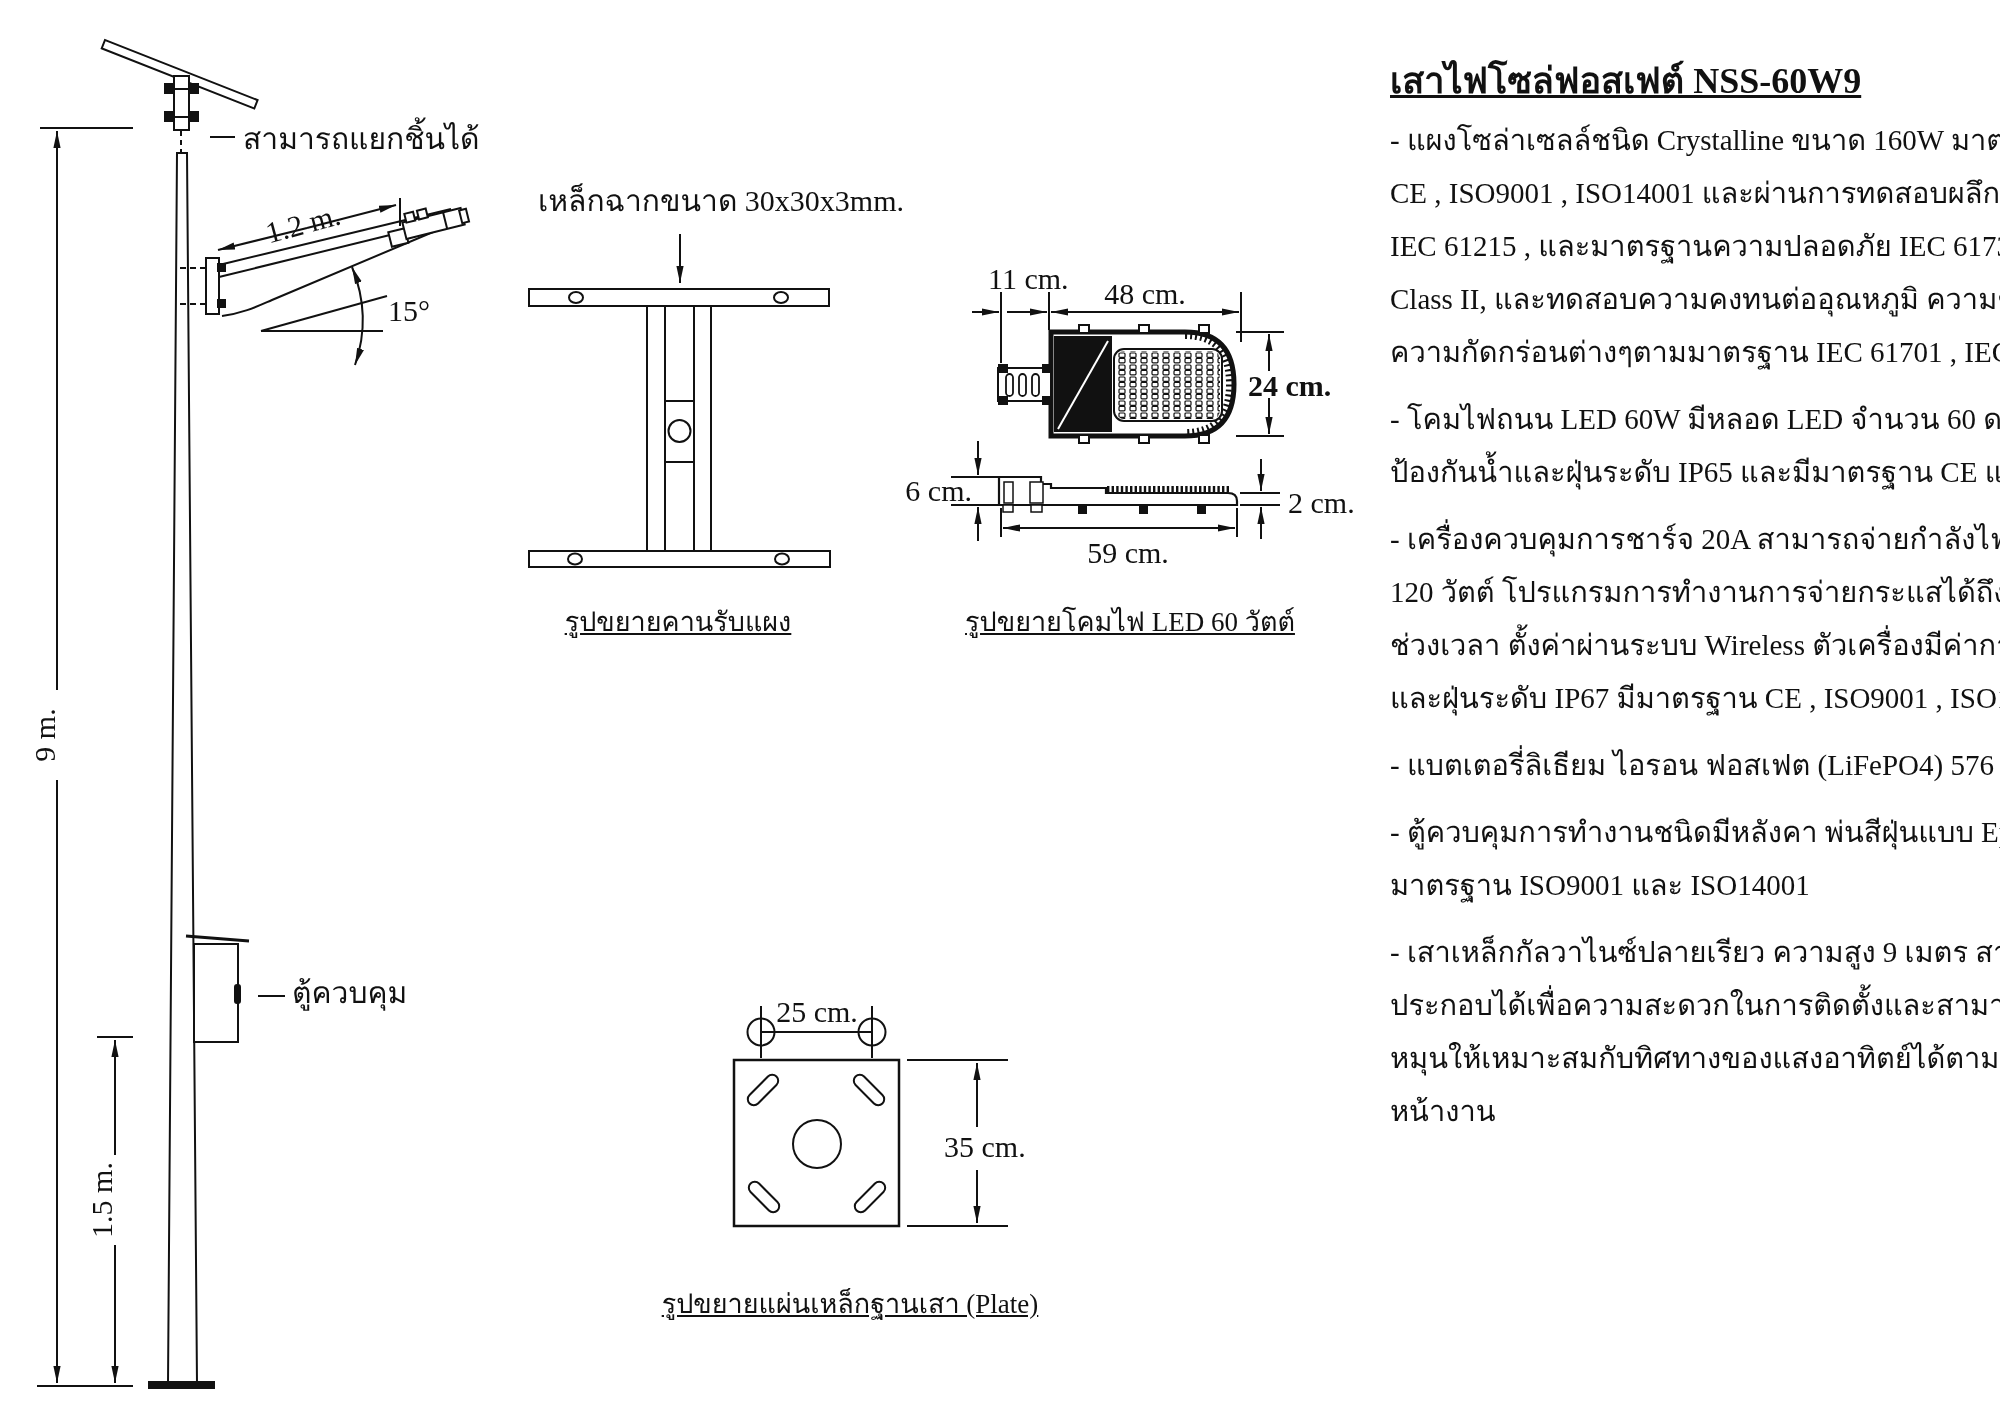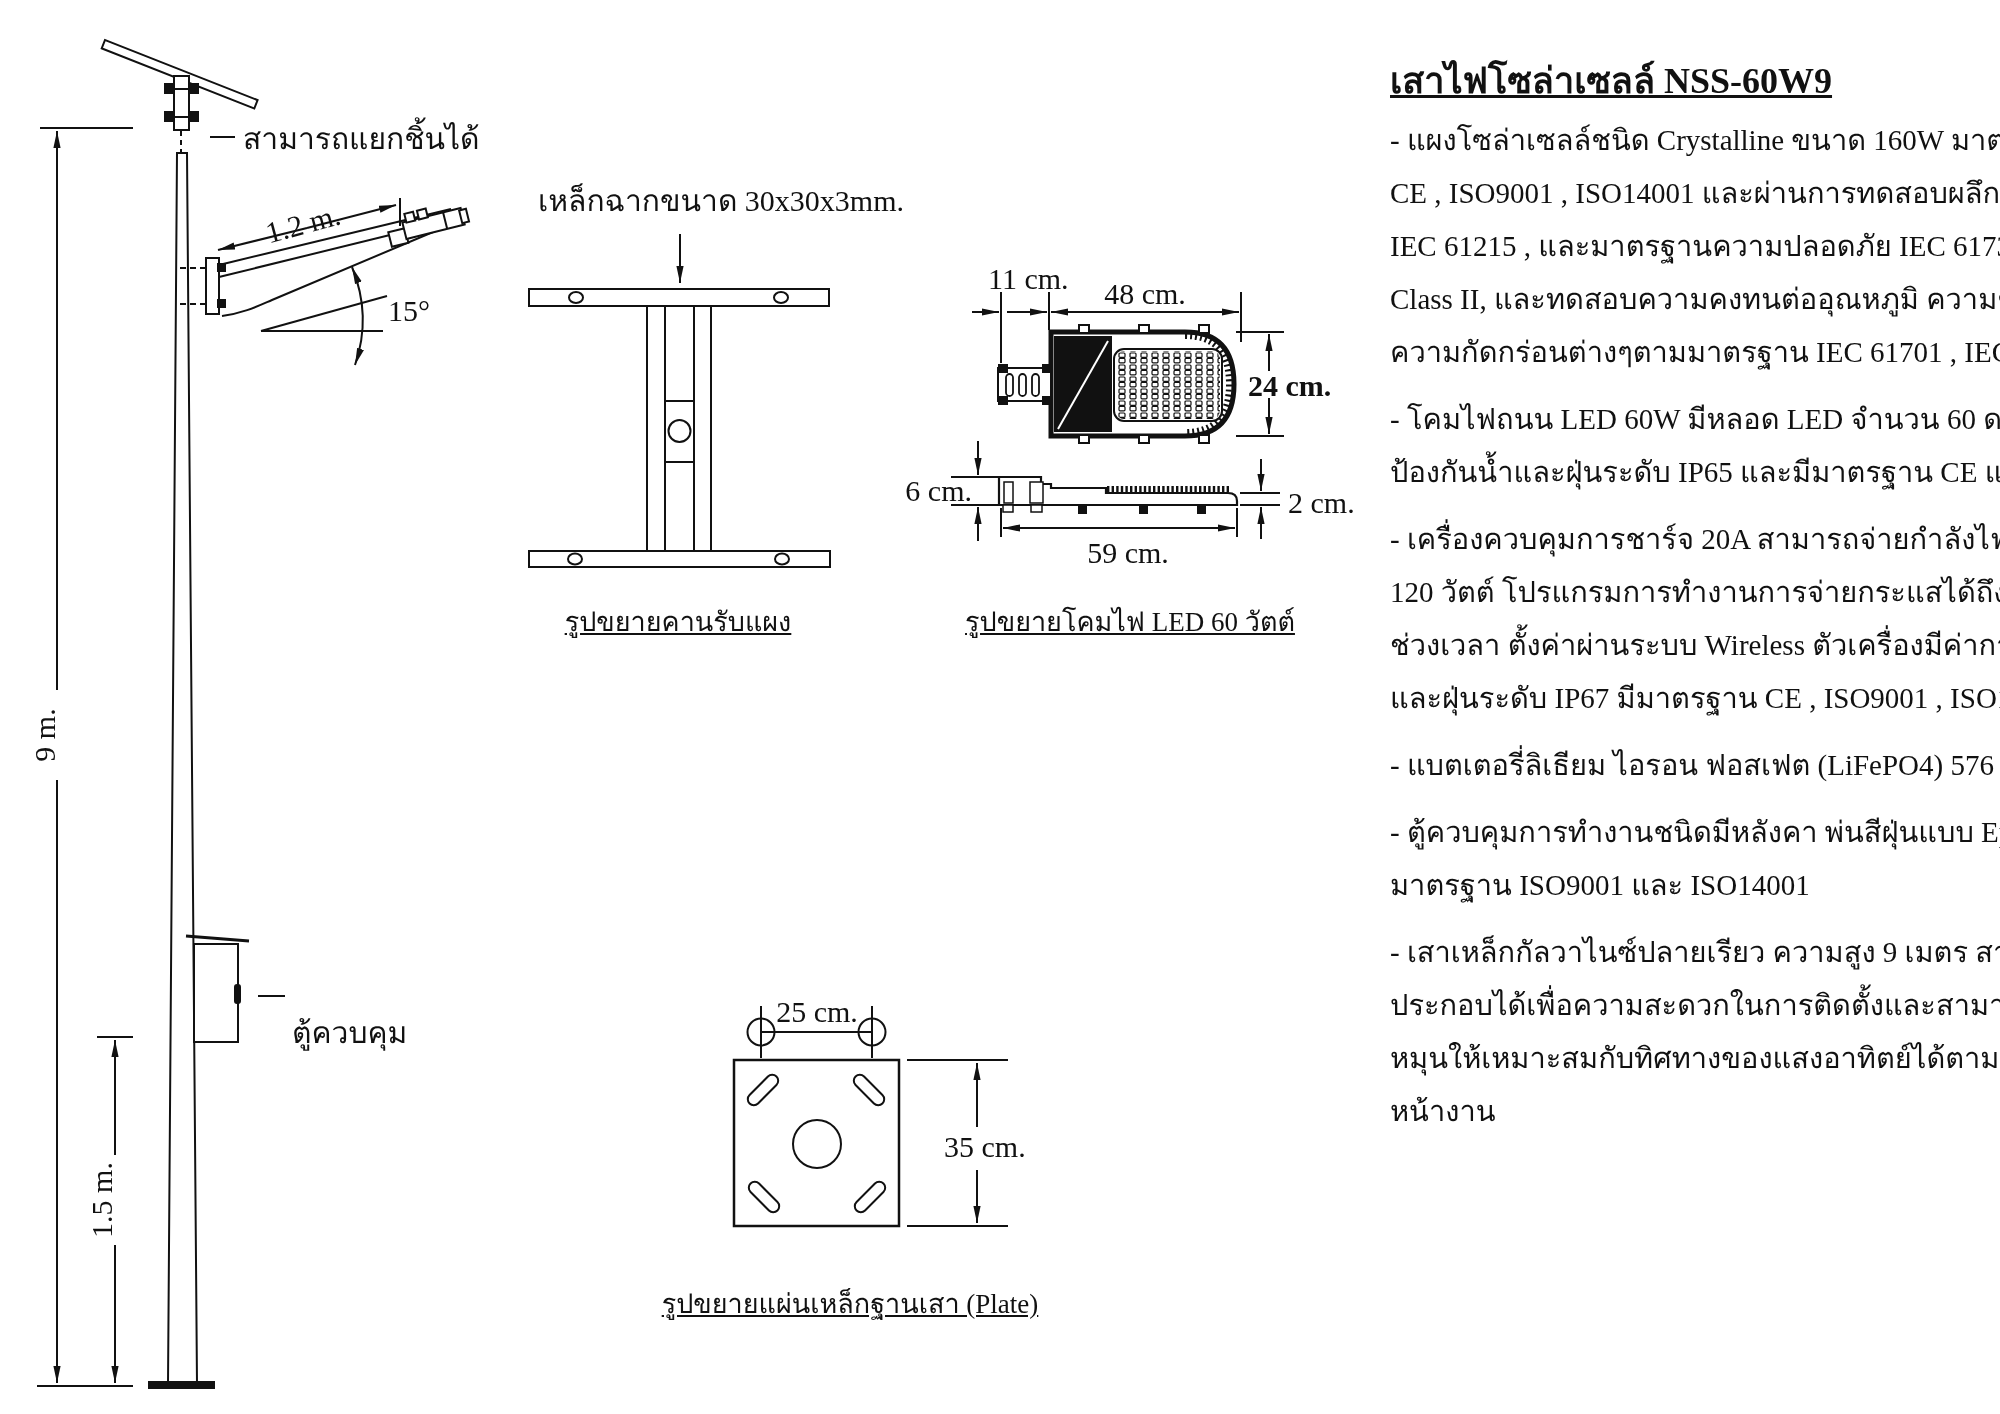--- a/index.html
+++ b/index.html
@@ -240,38 +240,38 @@
       <line x1="977" y1="1127" x2="977" y2="1063" marker-end="url(#arrE)"></line>
       <line x1="977" y1="1170" x2="977" y2="1223" marker-end="url(#arrE)"></line>
     </g>
   </svg>
 
   <div class="lbl rot90" style="left:5px;top:718px;width:80px;">9 m.</div>
   <div class="lbl rot90" style="left:62px;top:1183px;width:80px;">1.5 m.</div>
   <div class="lbl" style="left:243px;top:122px;">สามารถแยกชิ้นได้</div>
   <div class="lbl" style="left:253px;top:207px;width:100px;text-align:center;transform:rotate(-15deg);">1.2 m.</div>
   <div class="lbl" style="left:388px;top:294px;">15°</div>
-  <div class="lbl" style="left:292px;top:1016px;">ตู้ควบคุม</div>
+  <div class="lbl" style="left:292px;top:976px;">ตู้ควบคุม</div>
 
   <div class="lbl" style="left:538px;top:184px;">เหล็กฉากขนาด 30x30x3mm.</div>
   <div class="caption" style="left:528px;top:600px;width:300px;">รูปขยายคานรับแผง</div>
 
   <div class="lbl" style="left:988px;top:262px;width:80px;text-align:center;">11 cm.</div>
   <div class="lbl" style="left:1095px;top:277px;width:100px;text-align:center;">48 cm.</div>
   <div class="lbl" style="left:1248px;top:369px;font-weight:bold;">24 cm.</div>
   <div class="lbl" style="left:900px;top:474px;width:72px;text-align:right;">6 cm.</div>
   <div class="lbl" style="left:1288px;top:486px;">2 cm.</div>
   <div class="lbl" style="left:1078px;top:536px;width:100px;text-align:center;">59 cm.</div>
   <div class="caption" style="left:955px;top:600px;width:350px;">รูปขยายโคมไฟ LED 60 วัตต์</div>
 
   <div class="lbl" style="left:772px;top:995px;width:90px;text-align:center;">25 cm.</div>
   <div class="lbl" style="left:944px;top:1130px;">35 cm.</div>
   <div class="caption" style="left:650px;top:1282px;width:400px;">รูปขยายแผ่นเหล็กฐานเสา (Plate)</div>
 
-  <div id="doc-title">เสาไฟโซล่าเซลล์ NSS-60W9</div>
+  <div id="doc-title">เสาไฟโซล่ฟอสเฟต์ NSS-60W9</div>
 
   <div id="spec-column">
     <div class="para">
       <div class="spec-line">- แผงโซล่าเซลล์ชนิด Crystalline ขนาด 160W มาตรฐาน</div>
       <div class="spec-line">CE , ISO9001 , ISO14001 และผ่านการทดสอบผลึกซิลิกอน</div>
       <div class="spec-line">IEC 61215 , และมาตรฐานความปลอดภัย IEC 61730 Safety</div>
       <div class="spec-line">Class II, และทดสอบความคงทนต่ออุณหภูมิ ความชื้นและค่า</div>
       <div class="spec-line">ความกัดกร่อนต่างๆตามมาตรฐาน IEC 61701 , IEC 62716 ,</div>
     </div>
     <div class="para">

